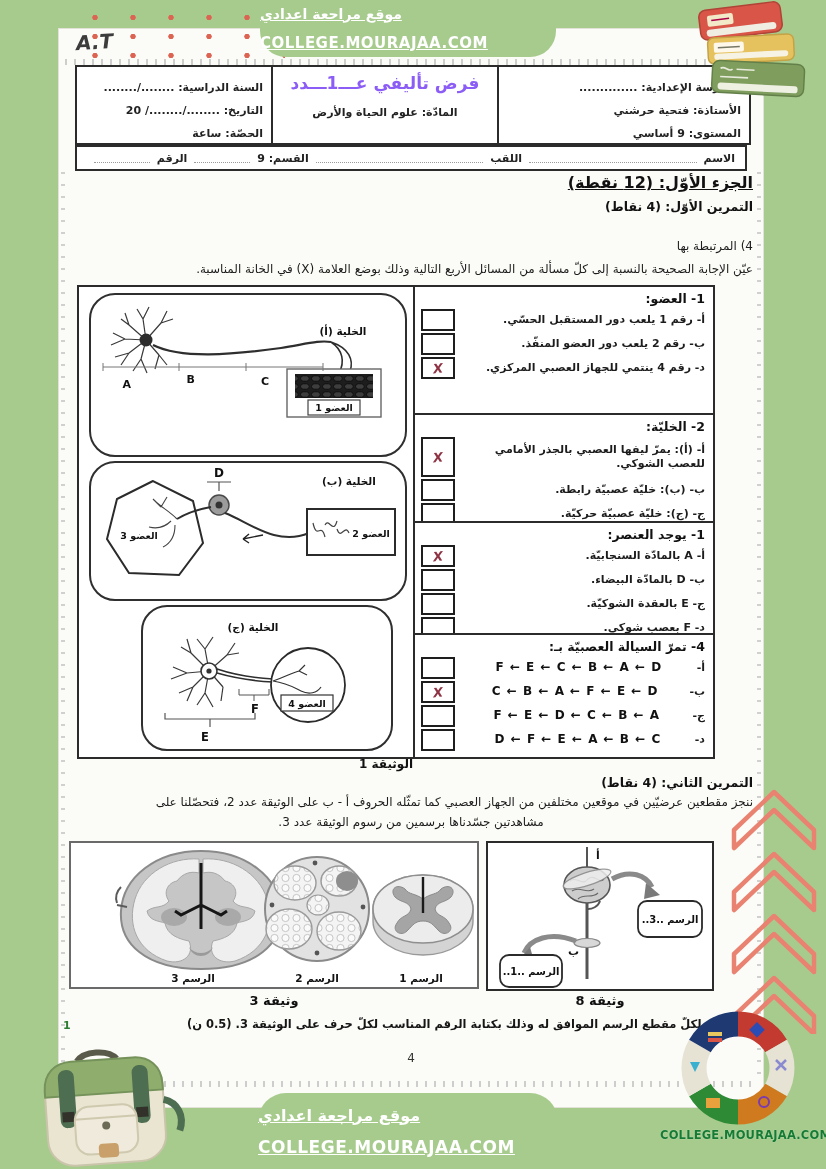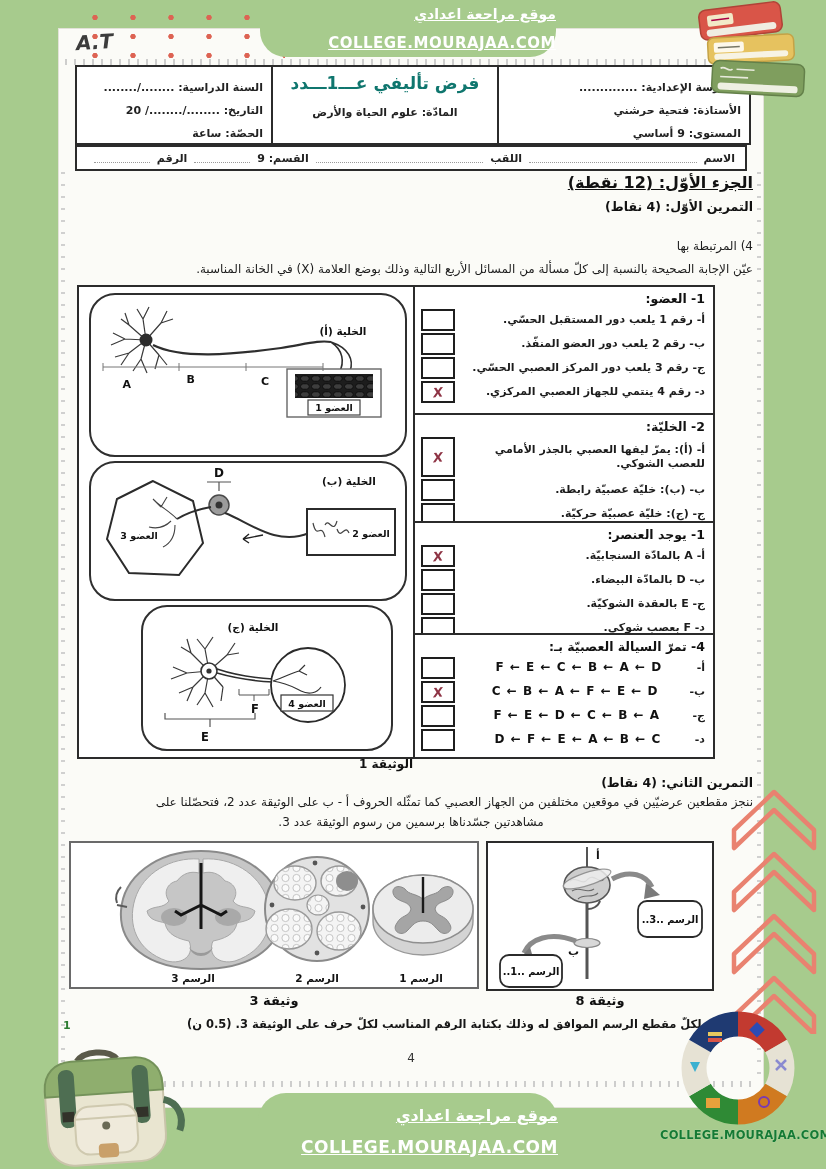--- a/index.html
+++ b/index.html
@@ -5,21 +5,21 @@
   html,body{margin:0;padding:0;}
   body{font-family:"DejaVu Sans",sans-serif;}
   .page{position:relative;width:826px;height:1169px;background:#a7cb8d;overflow:hidden;}
   .abs{position:absolute;}
   .rtl{direction:rtl;text-align:right;}
   
   .paper{left:58px;top:28px;width:704px;height:1078px;background:#fbfbf7;border:1px solid #e2e2d8;}
   .perf-h{left:6px;width:692px;height:6px;background:repeating-linear-gradient(90deg,#c2c2c2 0 2px,transparent 2px 9px);opacity:.8;}
   .perf-v{top:140px;height:905px;width:4px;background:repeating-linear-gradient(0deg,#c6c6c6 0 2px,transparent 2px 12px);opacity:.8;}
   
-  .banner{background:#a7cb8d;z-index:8;display:flex;flex-direction:column;align-items:flex-end;justify-content:center;gap:12px;}
+  .banner{background:#a7cb8d;z-index:8;display:flex;flex-direction:column;align-items:flex-start;justify-content:center;gap:12px;}
   .banner-top{left:260px;top:0;width:296px;height:57px;border-radius:0 0 26px 26px;}
   .banner-bottom{left:258px;top:1093px;width:300px;height:76px;border-radius:28px 28px 0 0;}
   .banner .l1{color:#fff;font-weight:700;text-decoration:underline;}
   .banner .l2{color:#fff;font-weight:700;text-decoration:underline;letter-spacing:.5px;}
   .banner-top .l1{font-size:14px;} .banner-top .l2{font-size:15px;}
   .banner-bottom .l1{font-size:16px;} .banner-bottom .l2{font-size:17px;}
   
   .red-dots{left:70px;top:4px;width:215px;height:66px;z-index:7;
     background-image:radial-gradient(circle,#dd6353 2.4px,transparent 3px);
     background-size:38px 19px;background-position:6px 4px;}
@@ -28,21 +28,21 @@
   .books{left:690px;top:0;z-index:9;}
   .backpack{left:8px;top:1048px;z-index:8;}
   .logo{left:668px;top:1010px;z-index:7;}
   .logo-caption{left:660px;top:1128px;width:150px;text-align:center;z-index:8;color:#157a33;font-weight:800;font-size:11.5px;letter-spacing:.2px;text-shadow:0 0 1px #d9efd9;}
   
   .exam-table{left:16px;top:36px;width:672px;height:76px;border:2px solid #2b2b2b;display:flex;direction:rtl;background:#fff;}
   .exam-cell{border-left:2px solid #2b2b2b;padding:4px 8px;box-sizing:border-box;overflow:hidden;}
   .exam-cell:last-child{border-left:none;}
   .cell-school{width:252px;} .cell-title{width:226px;text-align:center;} .cell-date{flex:1;}
   .h-line{font-size:11px;font-weight:700;color:#222;margin:10px 0;}
-  .exam-title{font-size:17px;font-weight:800;color:#0f766e;margin-top:2px;}
+  .exam-title{font-size:17px;font-weight:800;color:#8b5cf6;margin-top:2px;}
   .exam-subject{font-size:11px;font-weight:700;color:#222;margin-top:13px;}
   .name-row{left:16px;top:116px;width:672px;height:26px;border:2px solid #2b2b2b;background:#fff;display:flex;direction:rtl;align-items:center;padding:0 10px;box-sizing:border-box;font-size:11px;font-weight:700;color:#222;}
   .leader{border-bottom:1.5px dotted #9a9a9a;height:9px;margin:0 7px;}
   .lead3{flex:3;} .lead1{flex:1;}
   
   .part-title{right:10px;top:144px;font-size:16px;font-weight:800;color:#111;text-decoration:underline;}
   .ex-title{right:10px;font-size:12.5px;font-weight:800;color:#111;}
   .para{font-size:12px;color:#1c1c1c;font-weight:500;}
   
   .main-box{left:18px;top:256px;width:634px;height:470px;border:2px solid #2b2b2b;display:flex;direction:rtl;background:#fff;}
@@ -121,26 +121,20 @@
         <div class="qblock" style="height:128px;">
           <div class="qtitle">1- العضو:</div>
           <div class="opt">
             <span class="opt-text">أ- رقم 1 يلعب دور المستقبل الحسّي.</span>
             <span class="cbx">
                 <span class="xmark"></span>
               </span>
           </div>
           <div class="opt">
             <span class="opt-text">ب- رقم 2 يلعب دور العضو المنفّذ.</span>
-            <span class="cbx">
-                <span class="xmark"></span>
-              </span>
-          </div>
-          <div class="opt">
-            <span class="opt-text">ج- رقم 3 يلعب دور المركز العصبي الحسّي.</span>
             <span class="cbx">
                 <span class="xmark"></span>
               </span>
           </div>
           <div class="opt">
             <span class="opt-text">د- رقم 4 ينتمي للجهاز العصبي المركزي.</span>
             <span class="cbx">
                 <span class="xmark">X</span>
               </span>
           </div>

